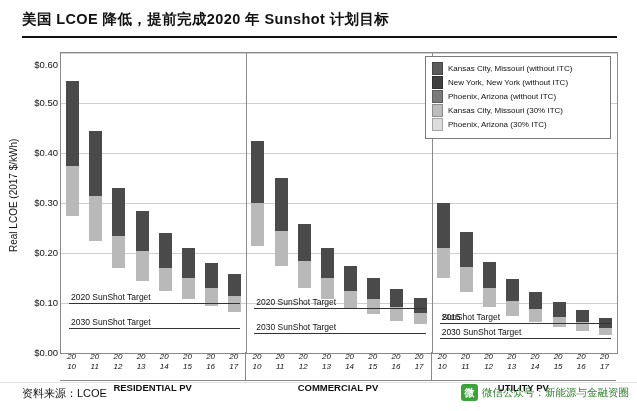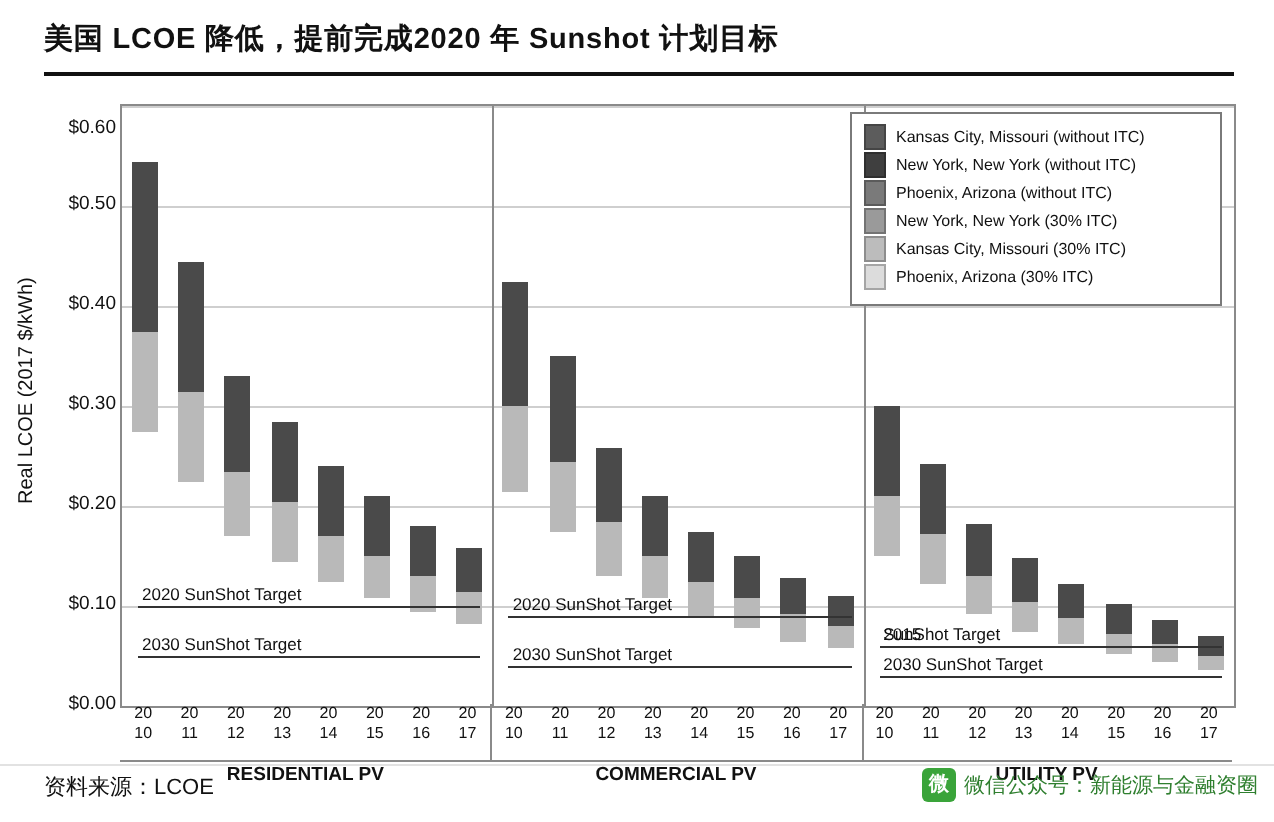--- a/index.html
+++ b/index.html
@@ -55,21 +55,21 @@
   }
 
   
   .xaxis{
     position:absolute;left:60px;top:352px;width:556px;height:30px;
   }
   .xtick{
     position:absolute;top:0;width:14px;text-align:center;
     font-size:8px;line-height:9.5px;color:#111;
   }
-  .xtick span{display:block;}
+  .xtick span{display:block;font-style:italic;}
   .xsep{position:absolute;top:0;width:1px;height:28px;background:#8a8a8a;}
   .xaxis-bottom{position:absolute;left:60px;top:380px;width:556px;height:1px;background:#8a8a8a;}
   .panel-name{
     position:absolute;top:382px;font-size:9.5px;font-weight:bold;color:#111;
     text-align:center;white-space:nowrap;
   }
 
   
   .legend{
     position:absolute;left:425px;top:56px;width:186px;
@@ -308,24 +308,20 @@
         </div>
         <div class="legend-row">
           <div class="legend-swatch" style="background: rgb(63, 63, 63);"></div>
           <div class="legend-label">New York, New York (without ITC)</div>
         </div>
         <div class="legend-row">
           <div class="legend-swatch" style="background: rgb(122, 122, 122);"></div>
           <div class="legend-label">Phoenix, Arizona (without ITC)</div>
         </div>
         <div class="legend-row">
-          <div class="legend-swatch" style="background: rgb(154, 154, 154);"></div>
-          <div class="legend-label">New York, New York (30% ITC)</div>
-        </div>
-        <div class="legend-row">
           <div class="legend-swatch" style="background: rgb(188, 188, 188);"></div>
           <div class="legend-label">Kansas City, Missouri (30% ITC)</div>
         </div>
         <div class="legend-row">
           <div class="legend-swatch" style="background: rgb(220, 220, 220);"></div>
           <div class="legend-label">Phoenix, Arizona (30% ITC)</div>
         </div>
       </div>
   </div>
 

